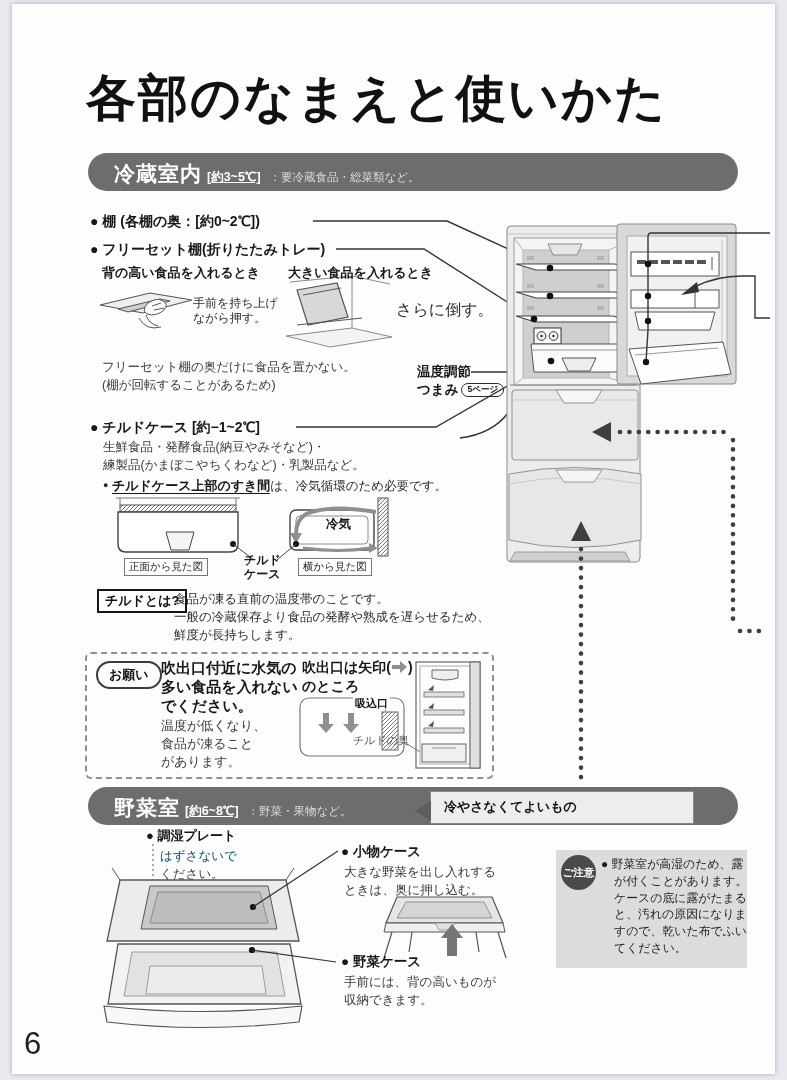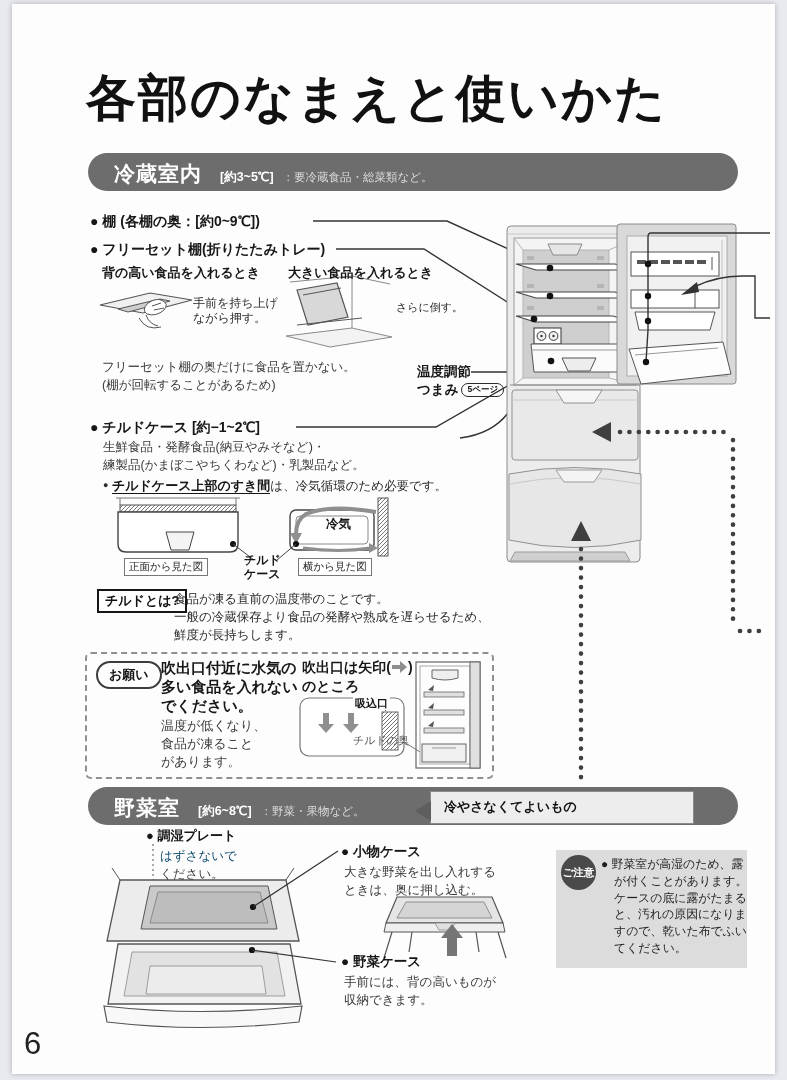--- a/index.html
+++ b/index.html
@@ -7,21 +7,21 @@
        background:#e9eaef;font-family:"Liberation Sans",sans-serif;}
   #page{position:absolute;left:12px;top:4px;width:763px;height:1070px;
         background:#fdfdfd;box-shadow:0 0 5px rgba(60,60,80,.35);}
   .txt{position:absolute;color:#2a2a2a;white-space:nowrap;z-index:3;line-height:1.15;}
   .bold{font-weight:bold;color:#171717;}
   #overlay{position:absolute;left:0;top:0;z-index:2;pointer-events:none;}
   .pill{position:absolute;left:88px;width:650px;height:38px;background:#6d6d6d;
         border-radius:19px;color:#fff;display:flex;align-items:baseline;
         padding:7px 0 10px 26px;box-sizing:border-box;z-index:3;}
   .pill-name{font-size:21px;font-weight:bold;letter-spacing:1px;}
-  .pill-temp{font-size:12.5px;font-weight:bold;margin-left:18px;}
+  .pill-temp{font-size:12.5px;font-weight:bold;margin-left:5px;text-decoration:underline;}
   .pill-desc{font-size:11.5px;color:#dcdcdc;margin-left:9px;}
   .viewbox{position:absolute;border:1px solid #777;background:#fff;font-size:10.5px;
            padding:1px 4px;color:#222;z-index:3;}
   .qabox{position:absolute;border:2px solid #161616;background:#fff;font-weight:bold;
          font-size:13px;padding:1px 6px;color:#111;z-index:3;}
   .onegai-box{position:absolute;left:85px;top:652px;width:405px;height:123px;
               border:2px dashed #8f8f8f;border-radius:6px;z-index:1;}
   .onegai-oval{position:absolute;left:96px;top:661px;border:2px solid #3c3c3c;
                border-radius:15px;font-size:13px;font-weight:bold;color:#111;
                padding:3px 11px;z-index:3;background:#fdfdfd;}
@@ -248,27 +248,27 @@
 </svg>
 
 <div class="txt" style="left:86px;top:70px;font-size:50px;font-weight:900;letter-spacing:2px;color:#111;">各部のなまえと使いかた</div>
 
 <div class="pill" style="top:153px;">
   <span class="pill-name">冷蔵室内</span>
   <span class="pill-temp">[約3~5℃]</span>
   <span class="pill-desc">：要冷蔵食品・総菜類など。</span>
 </div>
 
-<div class="txt bold" style="left:90px;top:213px;font-size:14px;">● 棚 (各棚の奥：[約0~9℃])</div>
+<div class="txt bold" style="left:90px;top:213px;font-size:14px;">● 棚 (各棚の奥：[約0~2℃])</div>
 <div class="txt bold" style="left:90px;top:241px;font-size:14px;">● フリーセット棚(折りたたみトレー)</div>
 <div class="txt bold" style="left:102px;top:266px;font-size:13px;">背の高い食品を入れるとき</div>
 <div class="txt bold" style="left:288px;top:266px;font-size:13px;">大きい食品を入れるとき</div>
 <div class="txt" style="left:193px;top:297px;font-size:12px;">手前を持ち上げ</div>
 <div class="txt" style="left:193px;top:312px;font-size:12px;">ながら押す。</div>
-<div class="txt" style="left:396px;top:301px;font-size:11px;">さらに倒す。</div>
+<div class="txt" style="left:396px;top:301px;font-size:16px;">さらに倒す。</div>
 <div class="txt" style="left:102px;top:360px;font-size:12.5px;color:#3a3a3a;">フリーセット棚の奥だけに食品を置かない。</div>
 <div class="txt" style="left:102px;top:378px;font-size:12.5px;color:#3a3a3a;">(棚が回転することがあるため)</div>
 
 <div class="txt bold" style="left:417px;top:364px;font-size:13.5px;">温度調節</div>
 <div class="txt bold" style="left:417px;top:382px;font-size:13.5px;">
   <span>つまみ</span><span class="badge">5ページ</span>
 </div>
 
 <div class="txt bold" style="left:90px;top:419px;font-size:14px;">● チルドケース [約−1~2℃]</div>
 <div class="txt" style="left:103px;top:440px;font-size:12.5px;color:#3a3a3a;">生鮮食品・発酵食品(納豆やみそなど)・</div>

